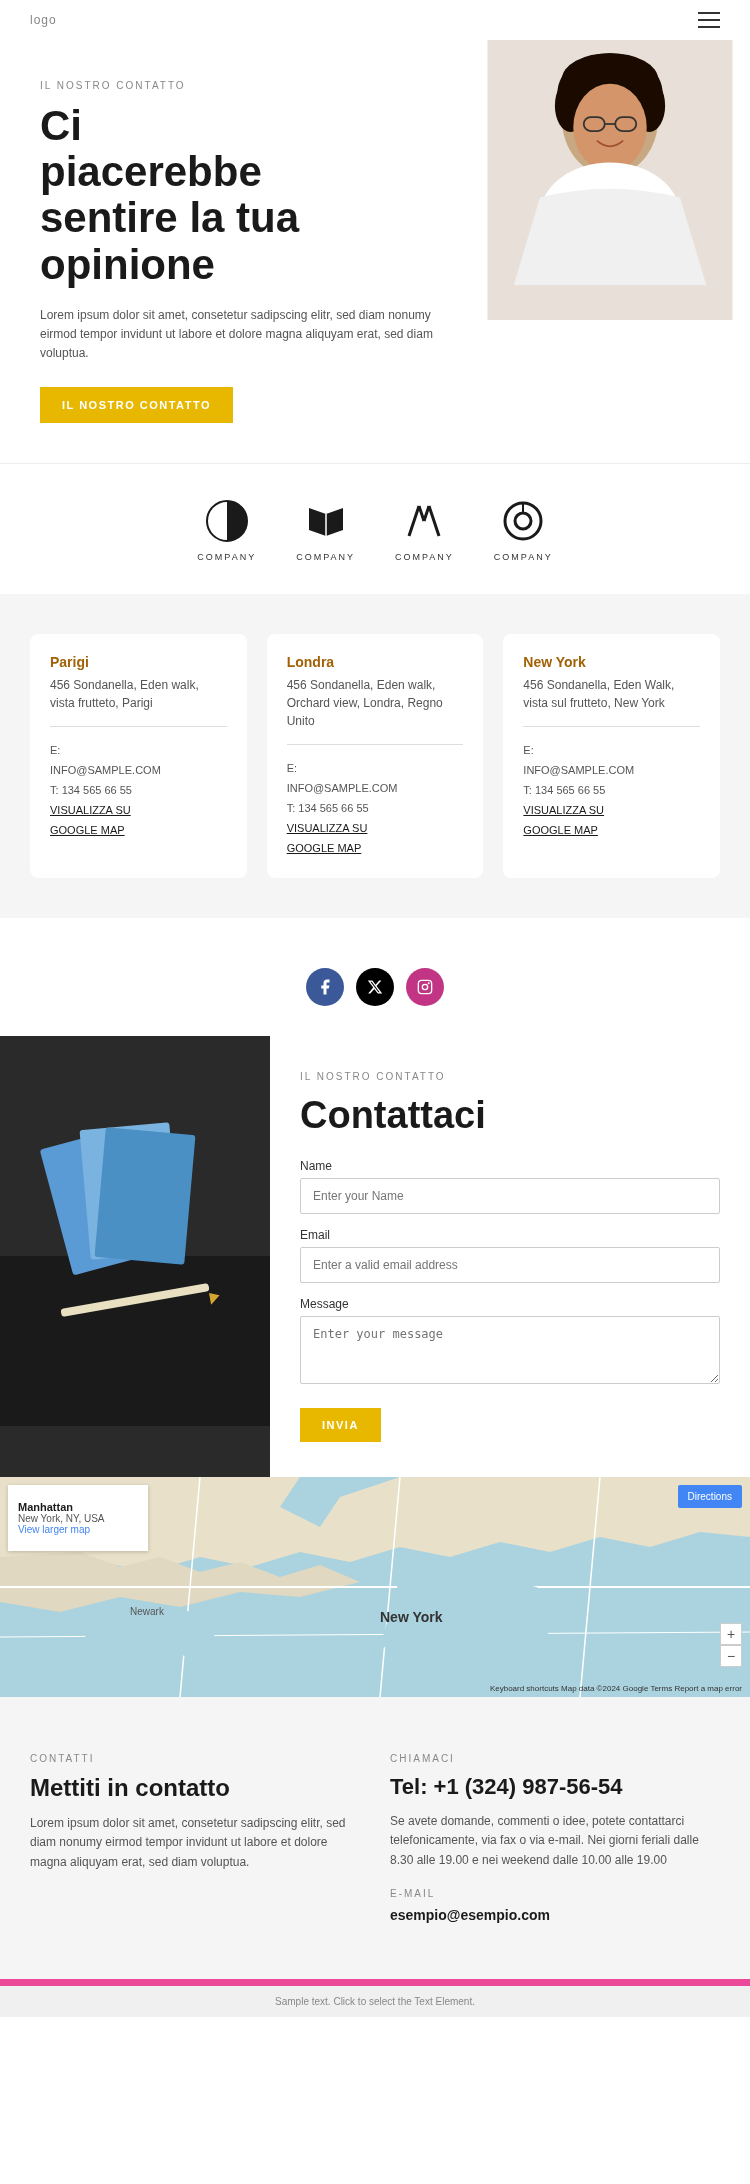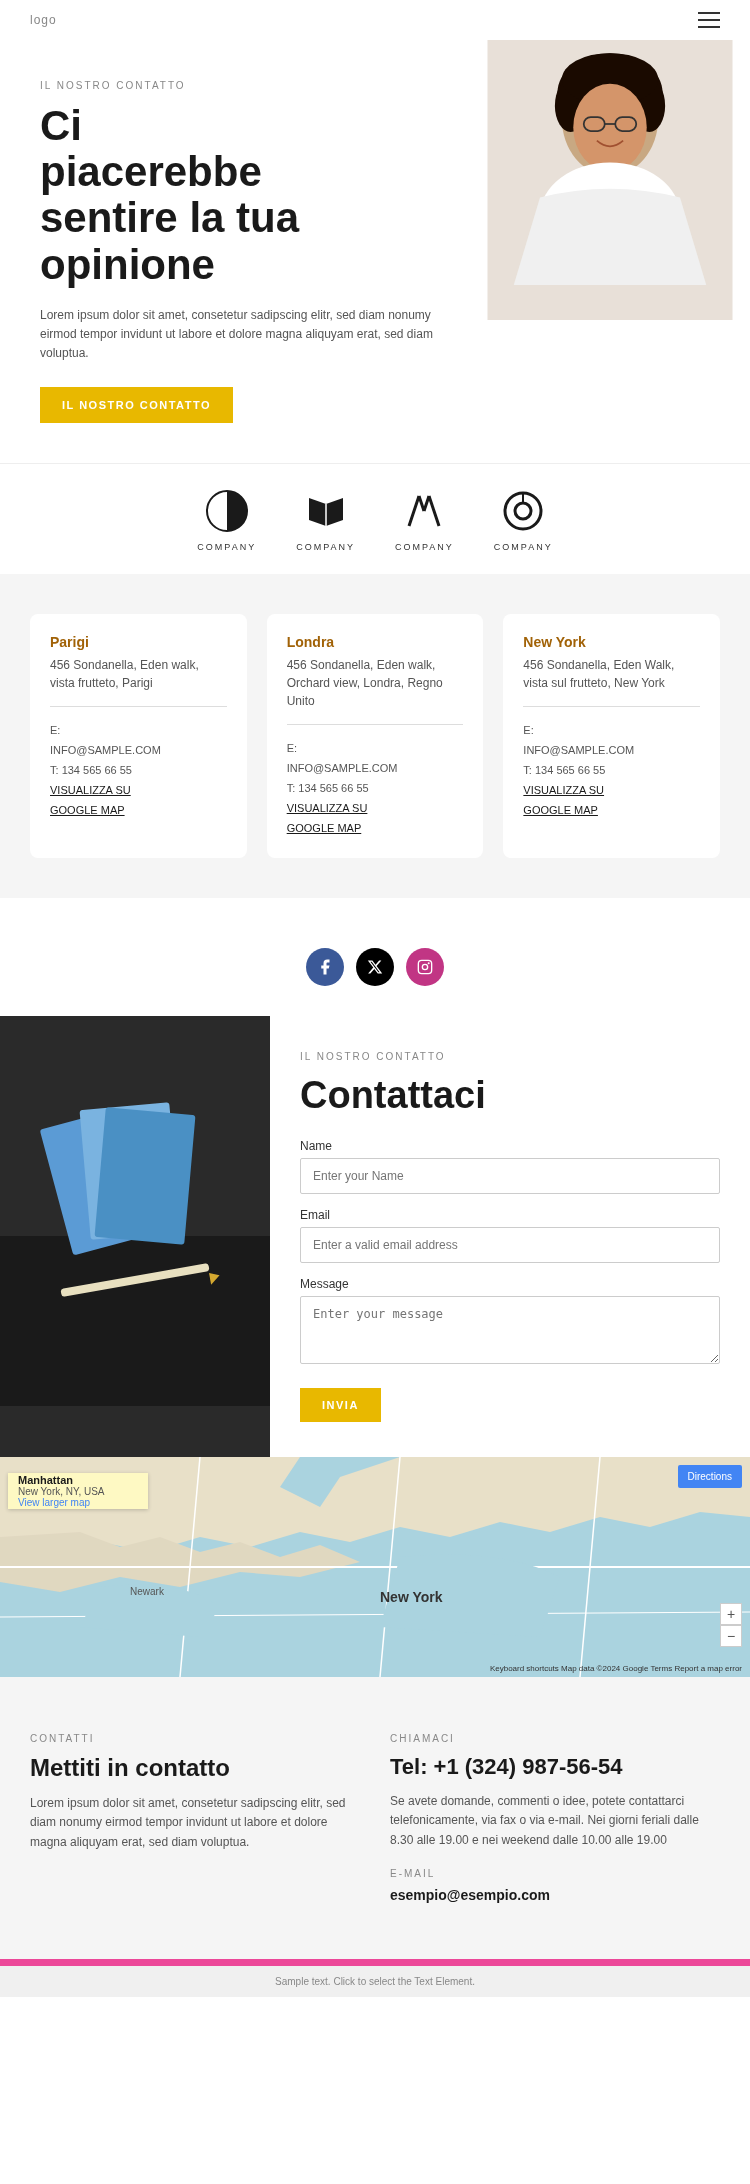--- a/index.html
+++ b/index.html
@@ -40,21 +40,21 @@
     }
     .btn-yellow {
       background: #e8b800; color: #fff; border: none; padding: 12px 22px;
       font-size: 11px; letter-spacing: 1.5px; text-transform: uppercase;
       cursor: pointer; font-weight: 600;
     }
 
     
     .logos-section {
       display: flex; justify-content: center; align-items: center;
-      gap: 40px; padding: 22px 30px; background: #fff; border-top: 1px solid #eee;
+      gap: 40px; padding: 32px 30px; background: #fff; border-top: 1px solid #eee;
     }
     .company-logo {
       display: flex; flex-direction: column; align-items: center; gap: 6px;
     }
     .company-logo-icon { width: 50px; height: 50px; }
     .company-logo-text { font-size: 9px; letter-spacing: 2px; color: #333; text-transform: uppercase; }
 
     
     .offices-section {
       background: #f5f5f5; padding: 40px 30px;
@@ -111,22 +111,22 @@
       background: #e8b800; color: #fff; border: none; padding: 11px 22px;
       font-size: 11px; letter-spacing: 1.5px; text-transform: uppercase;
       cursor: pointer; font-weight: 600; margin-top: 6px;
     }
 
     
     .map-section {
       width: 100%; height: 220px; background: #d4e6f1; position: relative; overflow: hidden;
     }
     .map-overlay {
-      position: absolute; top: 16px; left: 8px;
-      background: #fef9c3; padding: 1px 10px; font-size: 10px; z-index: 10;
+      position: absolute; top: 8px; left: 8px;
+      background: #ffffff; padding: 16px 10px; font-size: 10px; z-index: 10;
       box-shadow: 0 1px 4px rgba(0,0,0,.2); min-width: 140px;
     }
     .map-overlay .map-title { font-weight: 700; font-size: 11px; color: #1a1a1a; }
     .map-overlay .map-sub { color: #555; font-size: 10px; }
     .map-overlay a { color: #4285f4; font-size: 10px; text-decoration: none; }
     .directions-btn {
       position: absolute; top: 8px; right: 8px;
       background: #4285f4; color: #fff; border: none;
       padding: 6px 10px; font-size: 10px; cursor: pointer; border-radius: 2px;
     }

